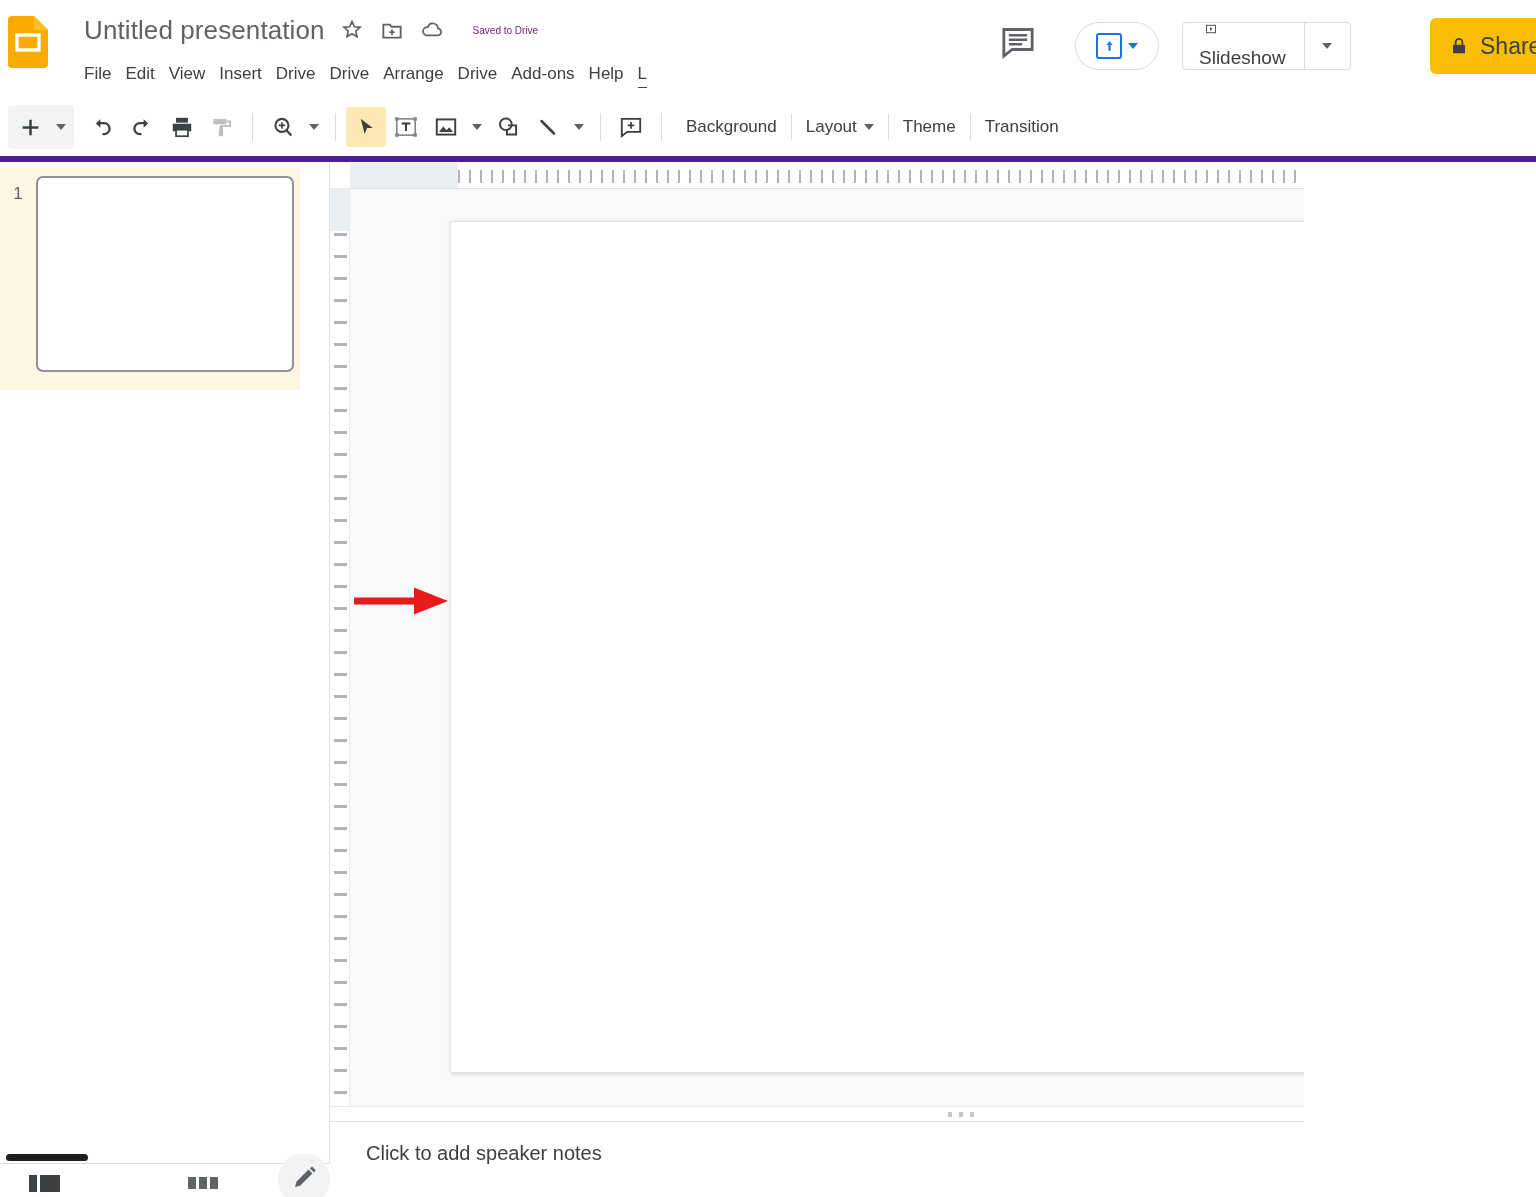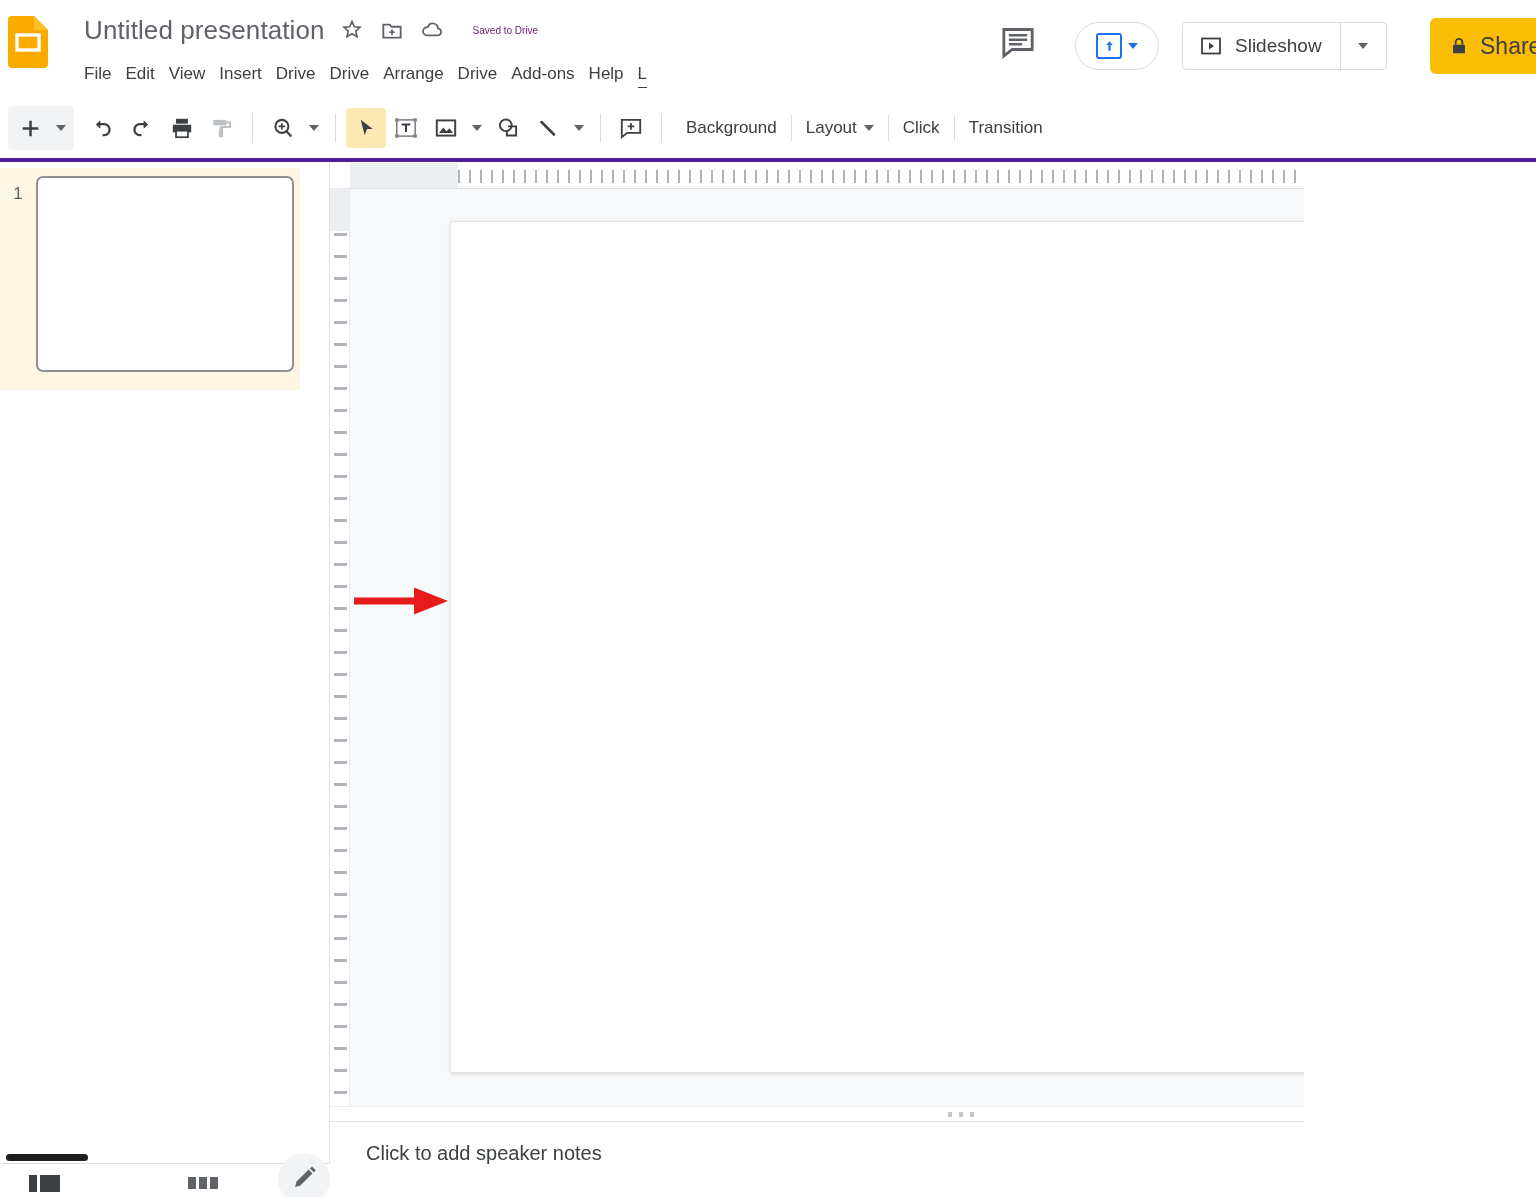--- a/index.html
+++ b/index.html
@@ -57,39 +57,39 @@
     display: flex; align-items: center; justify-content: center;
   }
   .caret { width: 0; height: 0; border-left: 5px solid transparent; border-right: 5px solid transparent; border-top: 6px solid #5f6368; }
   .caret-blue { border-top-color: #1a73e8; }
 
   .slideshow-grp {
     position: absolute; left: 1182px; top: 22px; height: 48px;
     display: flex; border: 1px solid #dadce0; border-radius: 4px; background: #fff;
   }
   .slideshow-btn {
-    display: flex; align-items: center; gap: 12px; padding: 0 18px 0 16px; cursor: pointer;
+    display: flex; gap: 12px; padding: 0 18px 0 16px; cursor: pointer; flex-direction: column;
   }
   .slideshow-btn .lbl { font-size: 19px; color: #3c4043; white-space: nowrap; }
   .slideshow-split {
     width: 46px; display: flex; align-items: center; justify-content: center;
     border-left: 1px solid #dadce0; cursor: pointer;
   }
   .share-btn {
     position: absolute; left: 1430px; top: 18px;
     height: 56px; min-width: 200px; background: #fbbc04; border-radius: 6px;
     display: flex; align-items: center; gap: 10px; padding: 0 18px;
     cursor: pointer; overflow: hidden;
   }
   .share-btn .lbl { font-size: 23px; color: #3c4043; white-space: nowrap; }
 
   
   .toolbar {
     position: absolute; left: 0; top: 98px; width: 1536px; height: 64px;
-    background: #ffffff; border-bottom: 4px solid #4c1d95;
+    background: #ffffff; border-bottom: 6px solid #4c1d95;
     display: flex; align-items: center; padding-left: 8px;
   }
   .tb-btn {
     width: 40px; height: 40px; display: flex; align-items: center; justify-content: center;
     border-radius: 4px; cursor: pointer; flex: none;
   }
   .tb-group-plus {
     display: flex; align-items: center; background: #f1f3f4; border-radius: 4px;
     height: 44px; padding: 0 2px; margin-right: 8px;
   }
@@ -396,21 +396,21 @@
 
     <div class="tb-div"></div>
 
     <div class="tb-txtbtn">Background</div>
     <div class="tb-txtdiv"></div>
     <div class="tb-txtbtn">
       <span>Layout</span>
       <span class="caret"></span>
     </div>
     <div class="tb-txtdiv"></div>
-    <div class="tb-txtbtn">Click</div>
+    <div class="tb-txtbtn">Theme</div>
     <div class="tb-txtdiv"></div>
     <div class="tb-txtbtn">Transition</div>
   </div>
 
   <div class="filmstrip">
     <div class="thumb-row">
       <div class="thumb-num">1</div>
       <div class="thumb-box"></div>
     </div>
   </div>

